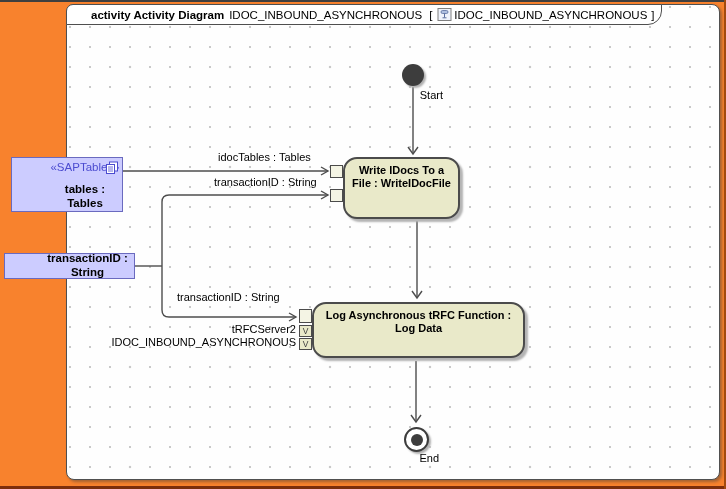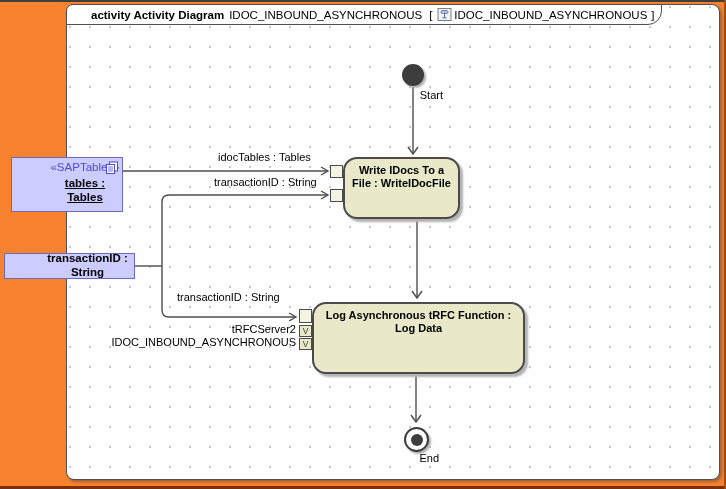--- a/index.html
+++ b/index.html
@@ -125,39 +125,39 @@
     </span>
     <span class="nm">IDOC_INBOUND_ASYNCHRONOUS</span>
     <span>]</span>
   </div>
 
   <div class="flow-label" style="left:383px;top:49px;width:60px;text-align:right;margin-top:40px;">Start</div>
   <div class="start-node"></div>
 
   <div class="param-box" style="left:11px;top:157px;width:112px;height:55px;padding-top:3px;">
     <div class="stereo">«SAPTables»</div>
-    <div class="pname" style="margin-top:2px;text-decoration:underline;">tables : Tables</div>
+    <div class="pname" style="margin-top:8px;">tables : Tables</div>
     <span class="copies-icon">
       <svg width="14" height="14" viewBox="0 0 14 14">
         <rect x="4.5" y="1" width="8" height="9" fill="#ffffff" stroke="#4b4bd0" stroke-width="1"></rect>
         <rect x="1.5" y="3.5" width="8" height="9" fill="#ffffff" stroke="#4b4bd0" stroke-width="1"></rect>
         <path d="M3,6 L8,6 M3,8 L8,8 M3,10 L8,10" stroke="#4b4bd0" stroke-width="0.8"></path>
       </svg>
     </span>
   </div>
 
   <div class="param-box" style="left:4px;top:253px;width:131px;height:26px;display:flex;align-items:center;justify-content:center;">
     <span class="pname">transactionID : String</span>
   </div>
 
   <div class="node" style="left:343px;top:157px;width:117px;height:62px;">Write IDocs To a File : WriteIDocFile</div>
   <div class="pin" style="left:330px;top:165px;"></div>
   <div class="pin" style="left:330px;top:189px;"></div>
 
-  <div class="node" style="left:312px;top:302px;width:213px;height:72px;">Log Asynchronous tRFC Function : Log Data</div>
+  <div class="node" style="left:312px;top:302px;width:213px;height:56px;">Log Asynchronous tRFC Function : Log Data</div>
   <div class="pin" style="left:299px;top:309px;height:14px;"></div>
   <div class="pin value" style="left:299px;top:325px;">
     <span>V</span>
   </div>
   <div class="pin value" style="left:299px;top:338px;">
     <span>V</span>
   </div>
 
   <div class="flow-label" style="left:218px;top:151px;text-align:right;">idocTables : Tables</div>
   <div class="flow-label" style="left:214px;top:176px;">transactionID : String</div>

